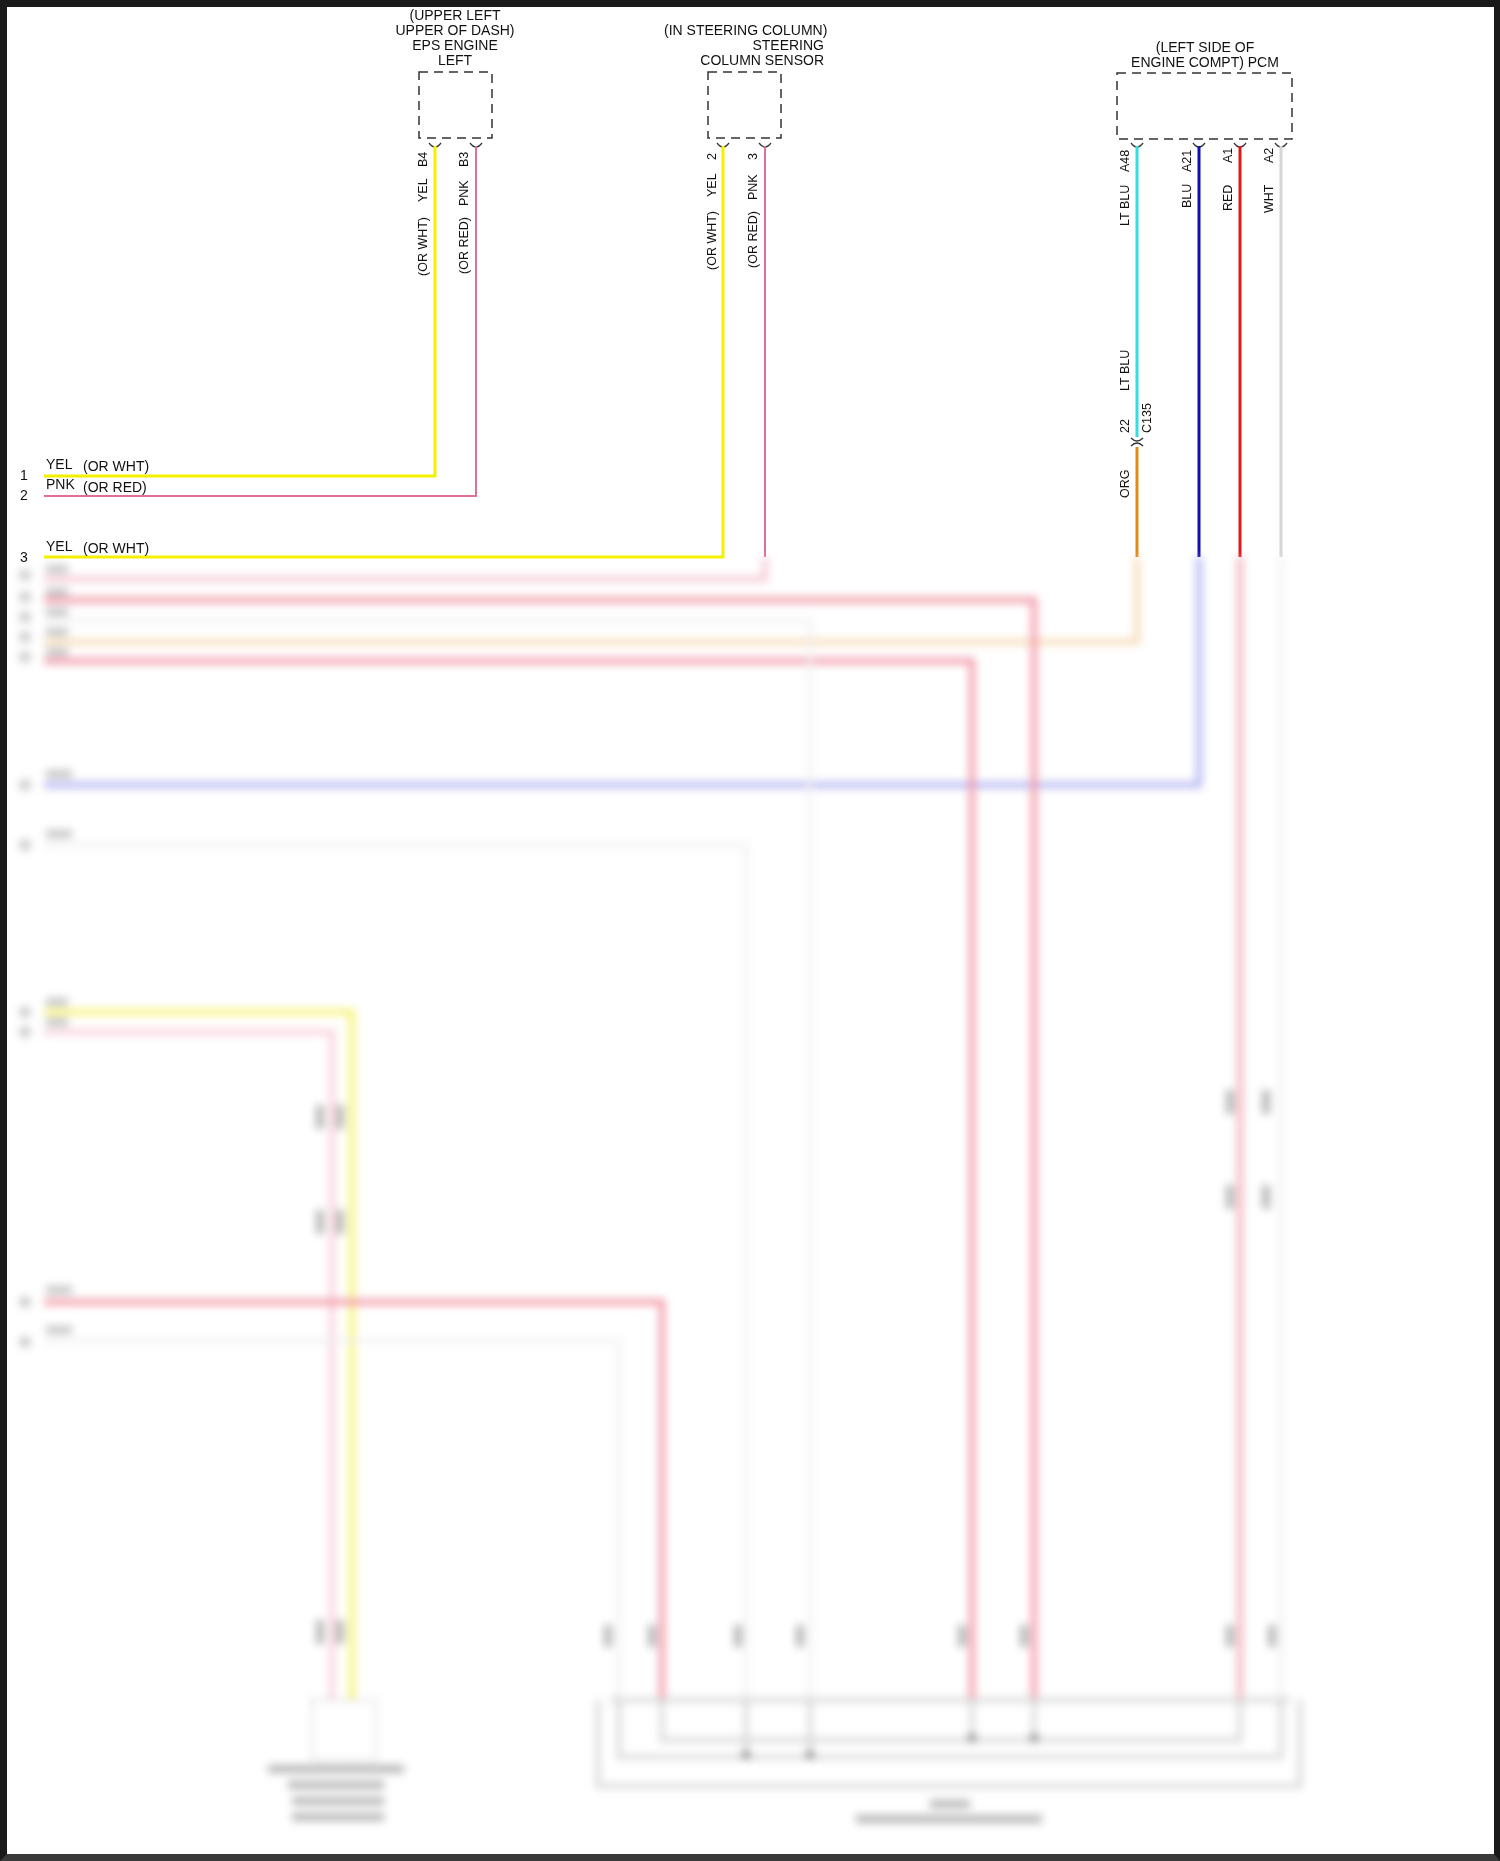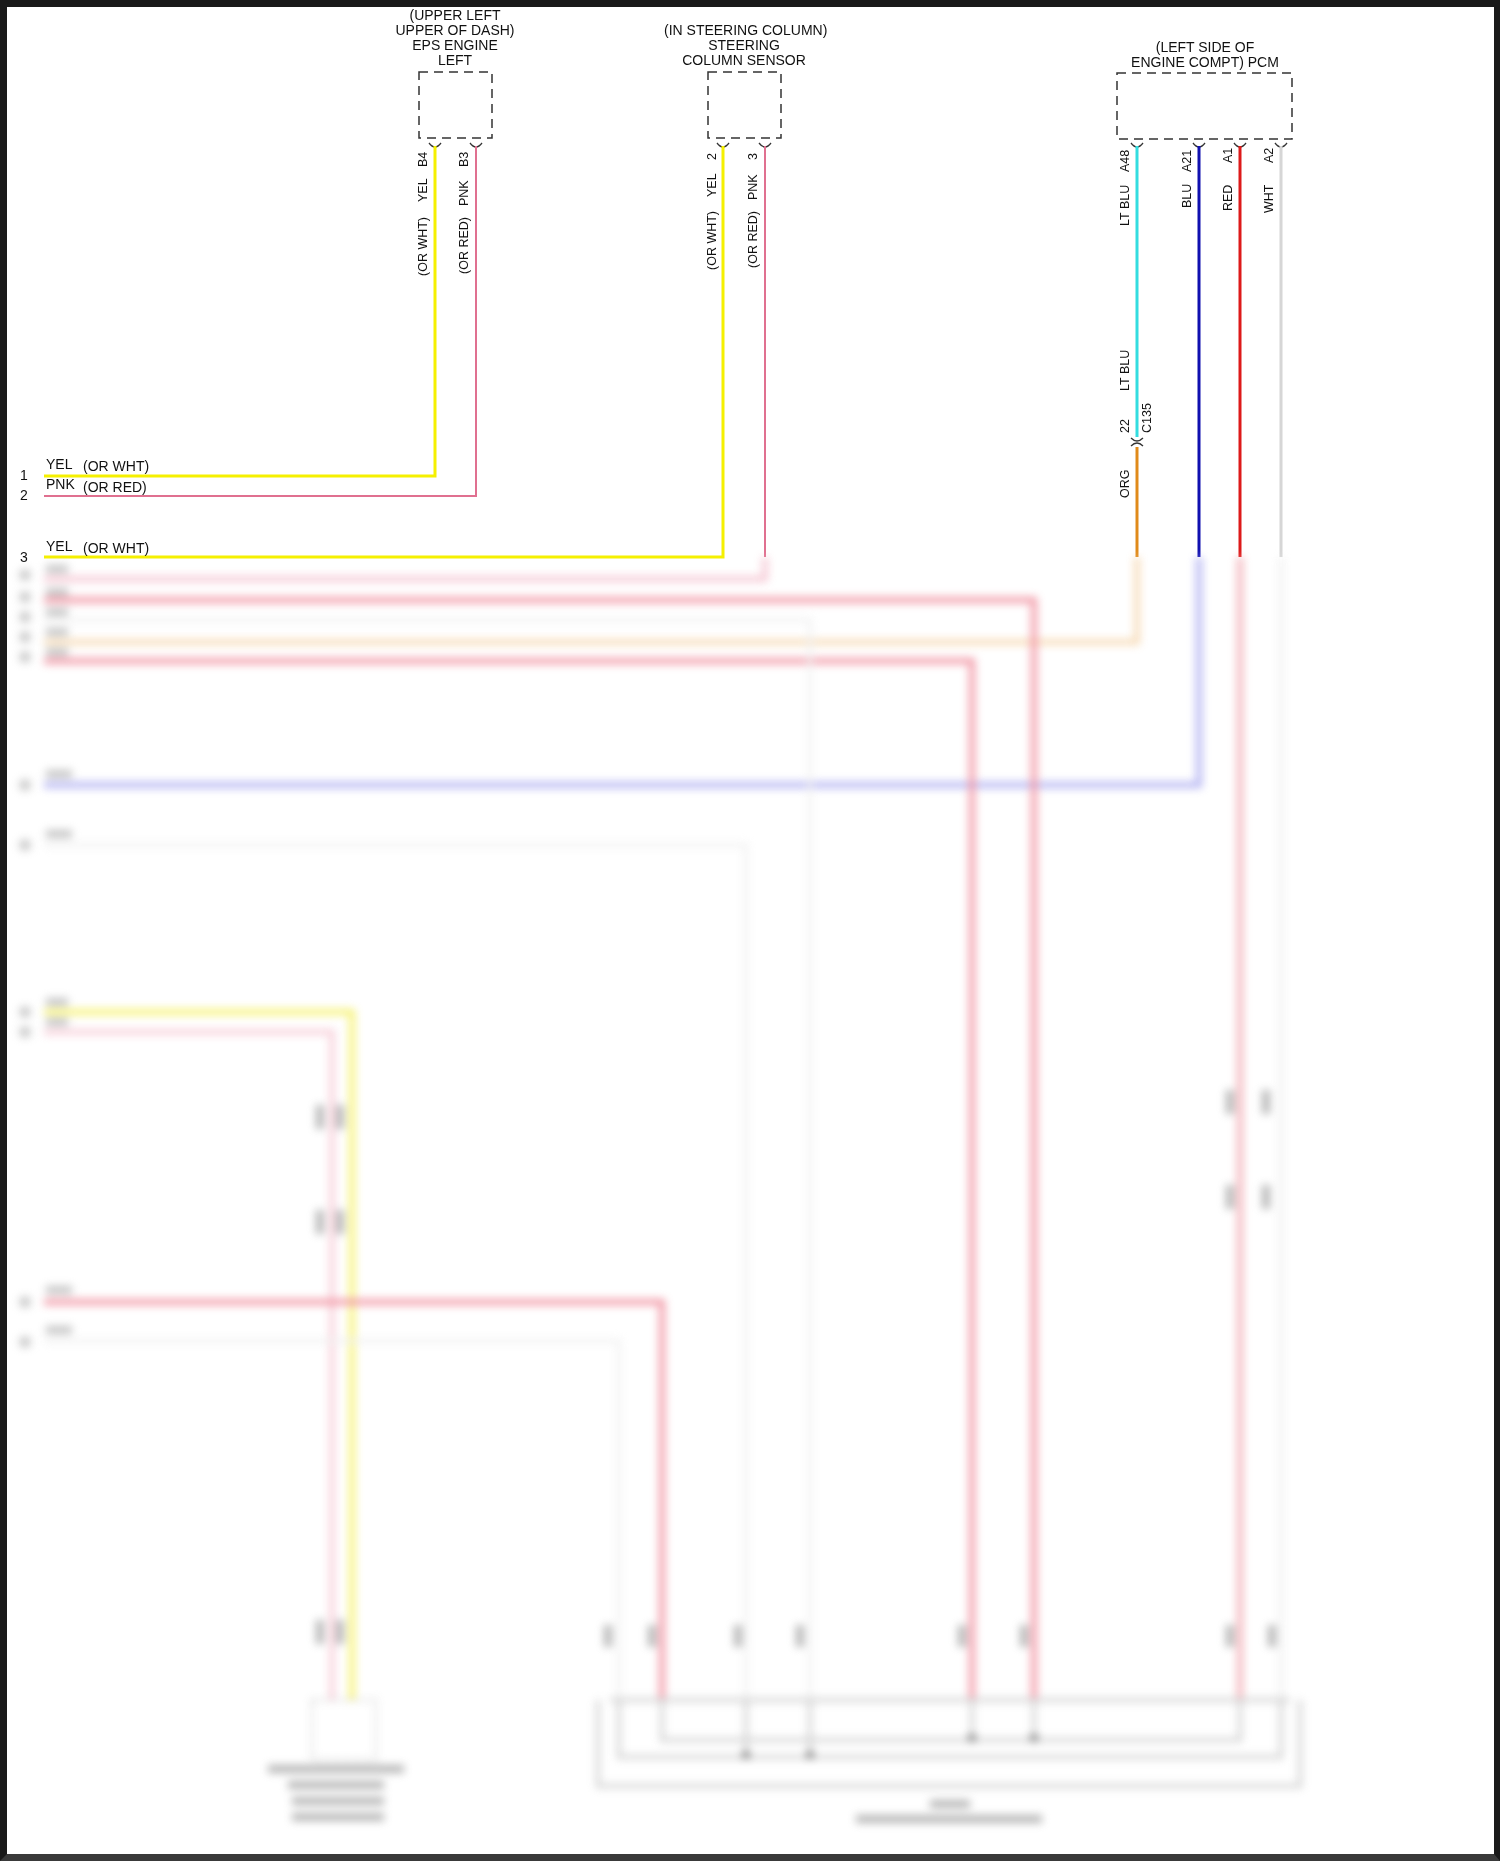--- a/index.html
+++ b/index.html
@@ -54,21 +54,21 @@
   </g>
 </svg>
 
 <div class="lbl center" style="left:395px; top:8px; width:120px;">
   <div>(UPPER LEFT</div>
   <div>UPPER OF DASH)</div>
   <div>EPS ENGINE</div>
   <div>LEFT</div>
 </div>
 
-<div class="lbl center" style="left:664px; top:23px; width:160px;">
+<div class="lbl center" style="left:664px; top:23px; width:160px;text-align:right;">
   <div>(IN STEERING COLUMN)</div>
   <div>STEERING</div>
   <div>COLUMN SENSOR</div>
 </div>
 
 <div class="lbl center" style="left:1125px; top:40px; width:160px;">
   <div>(LEFT SIDE OF</div>
   <div>ENGINE COMPT) PCM</div>
 </div>
 

